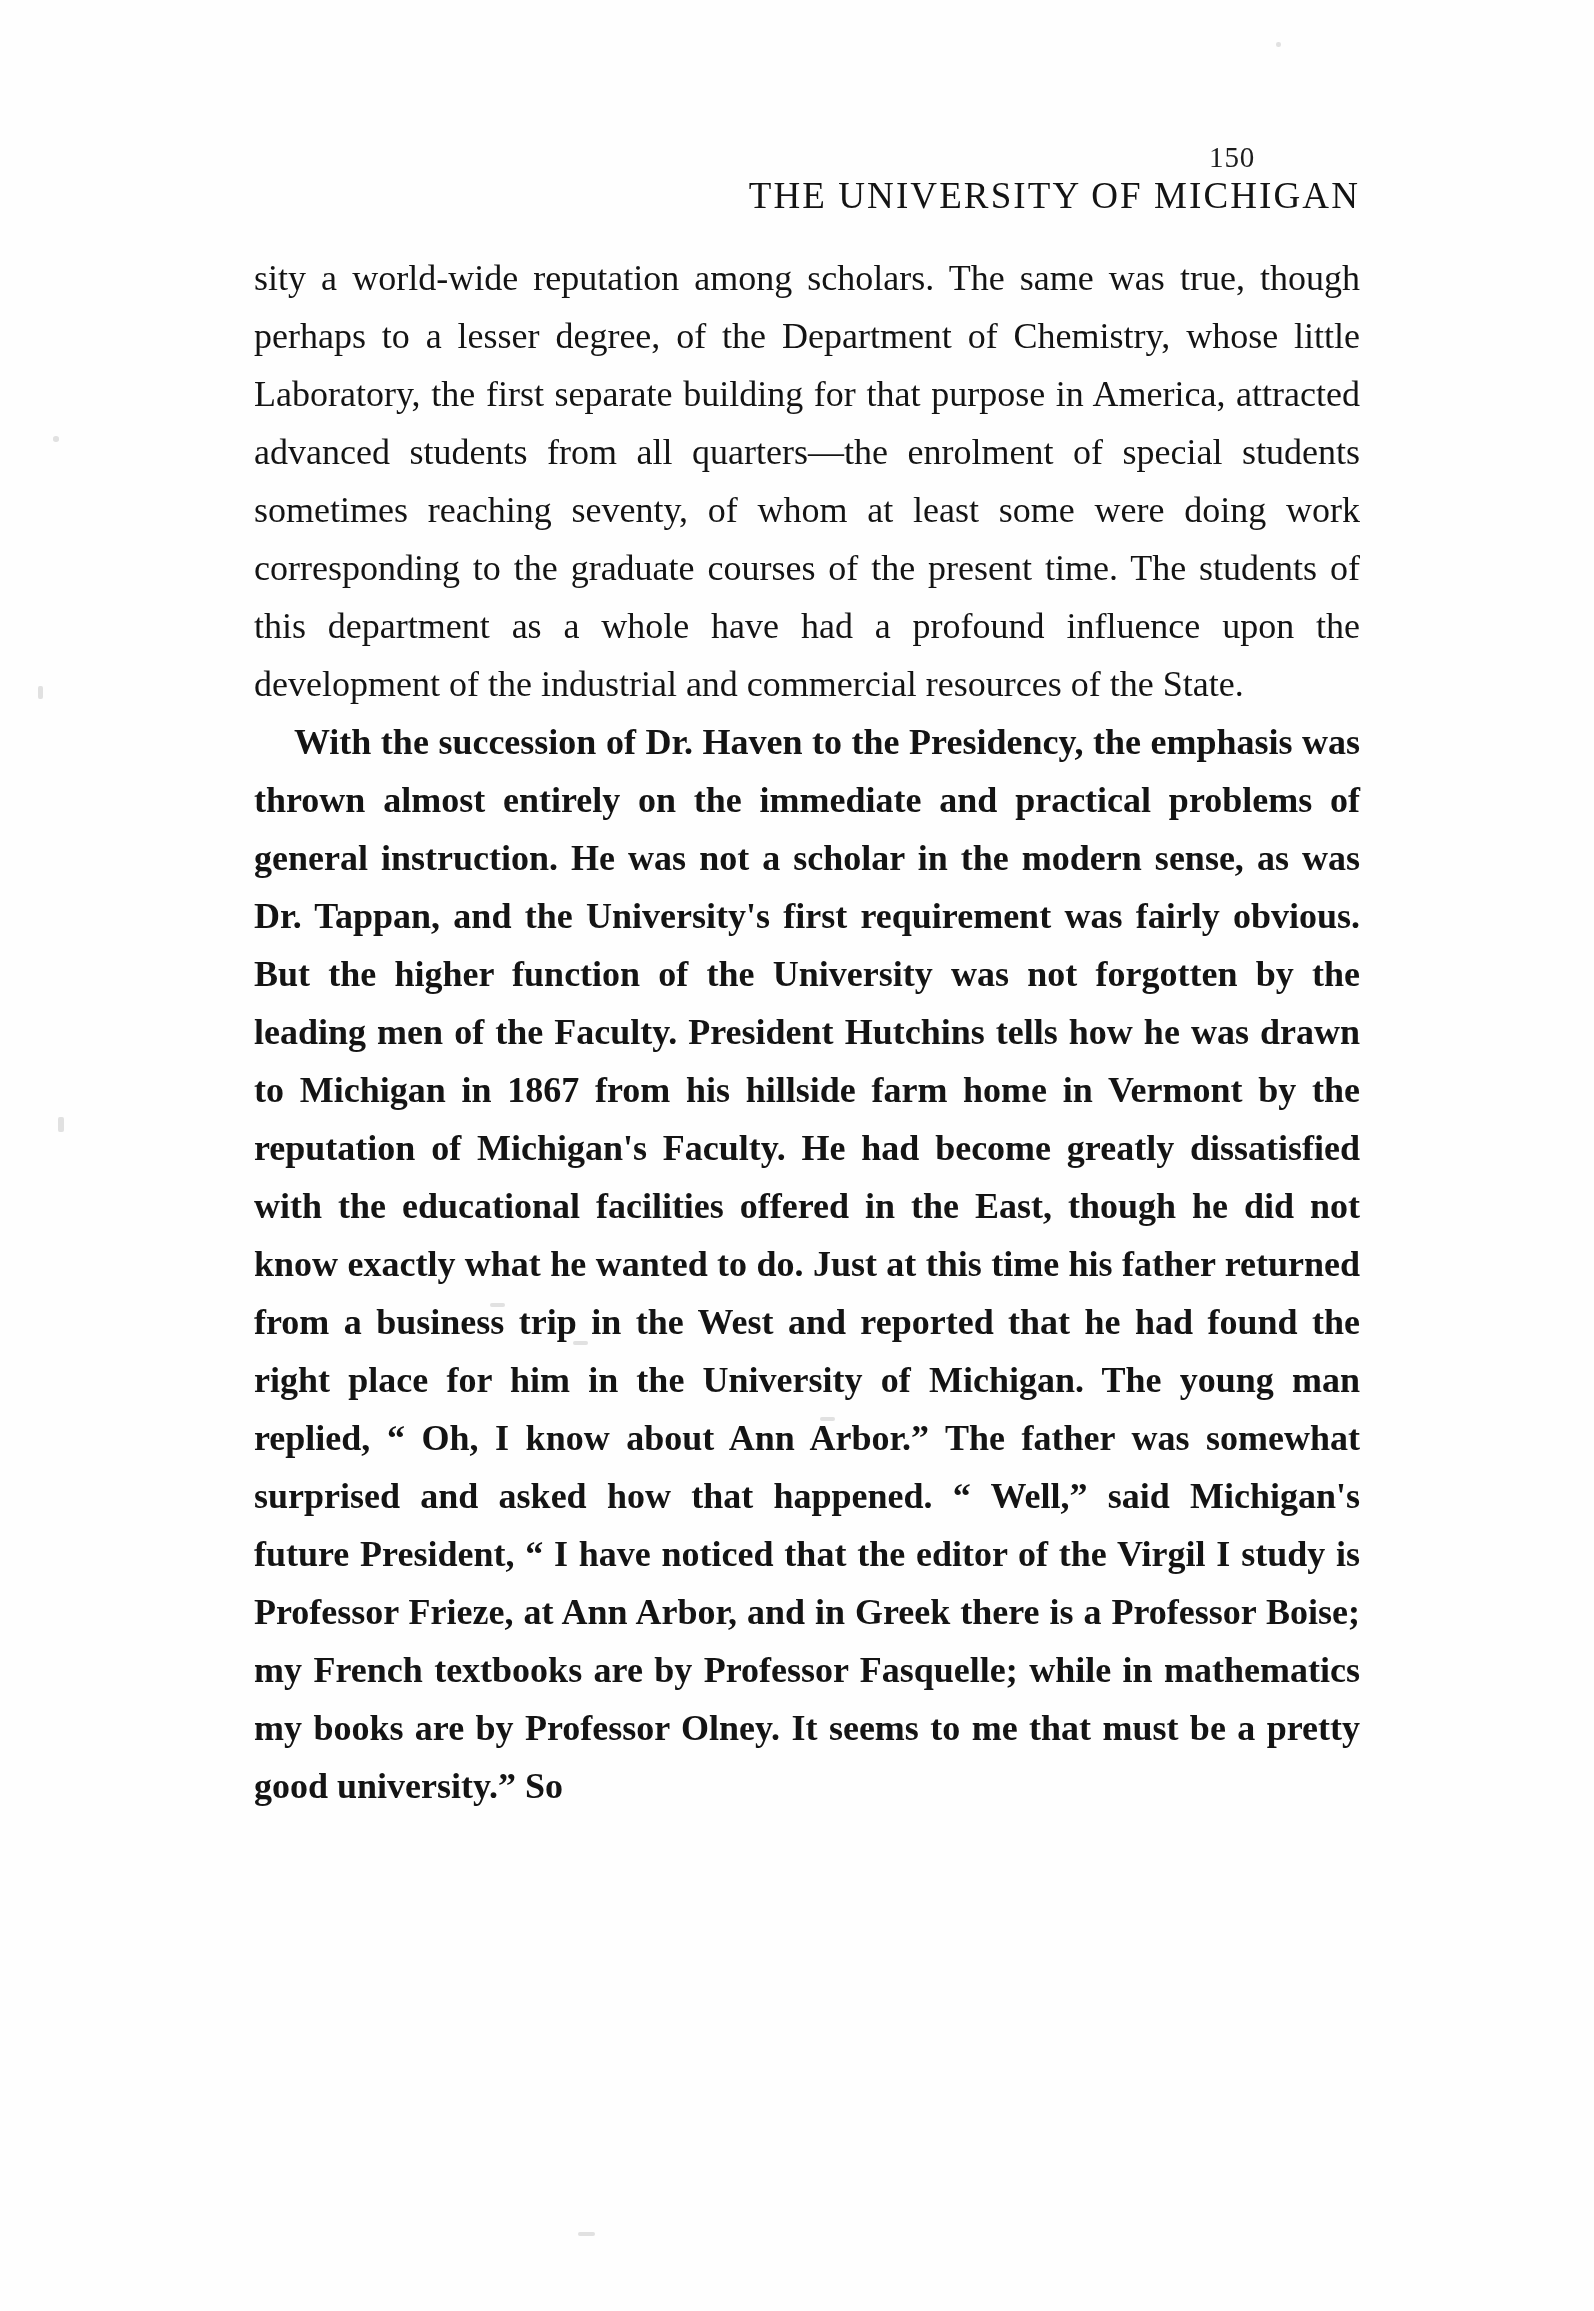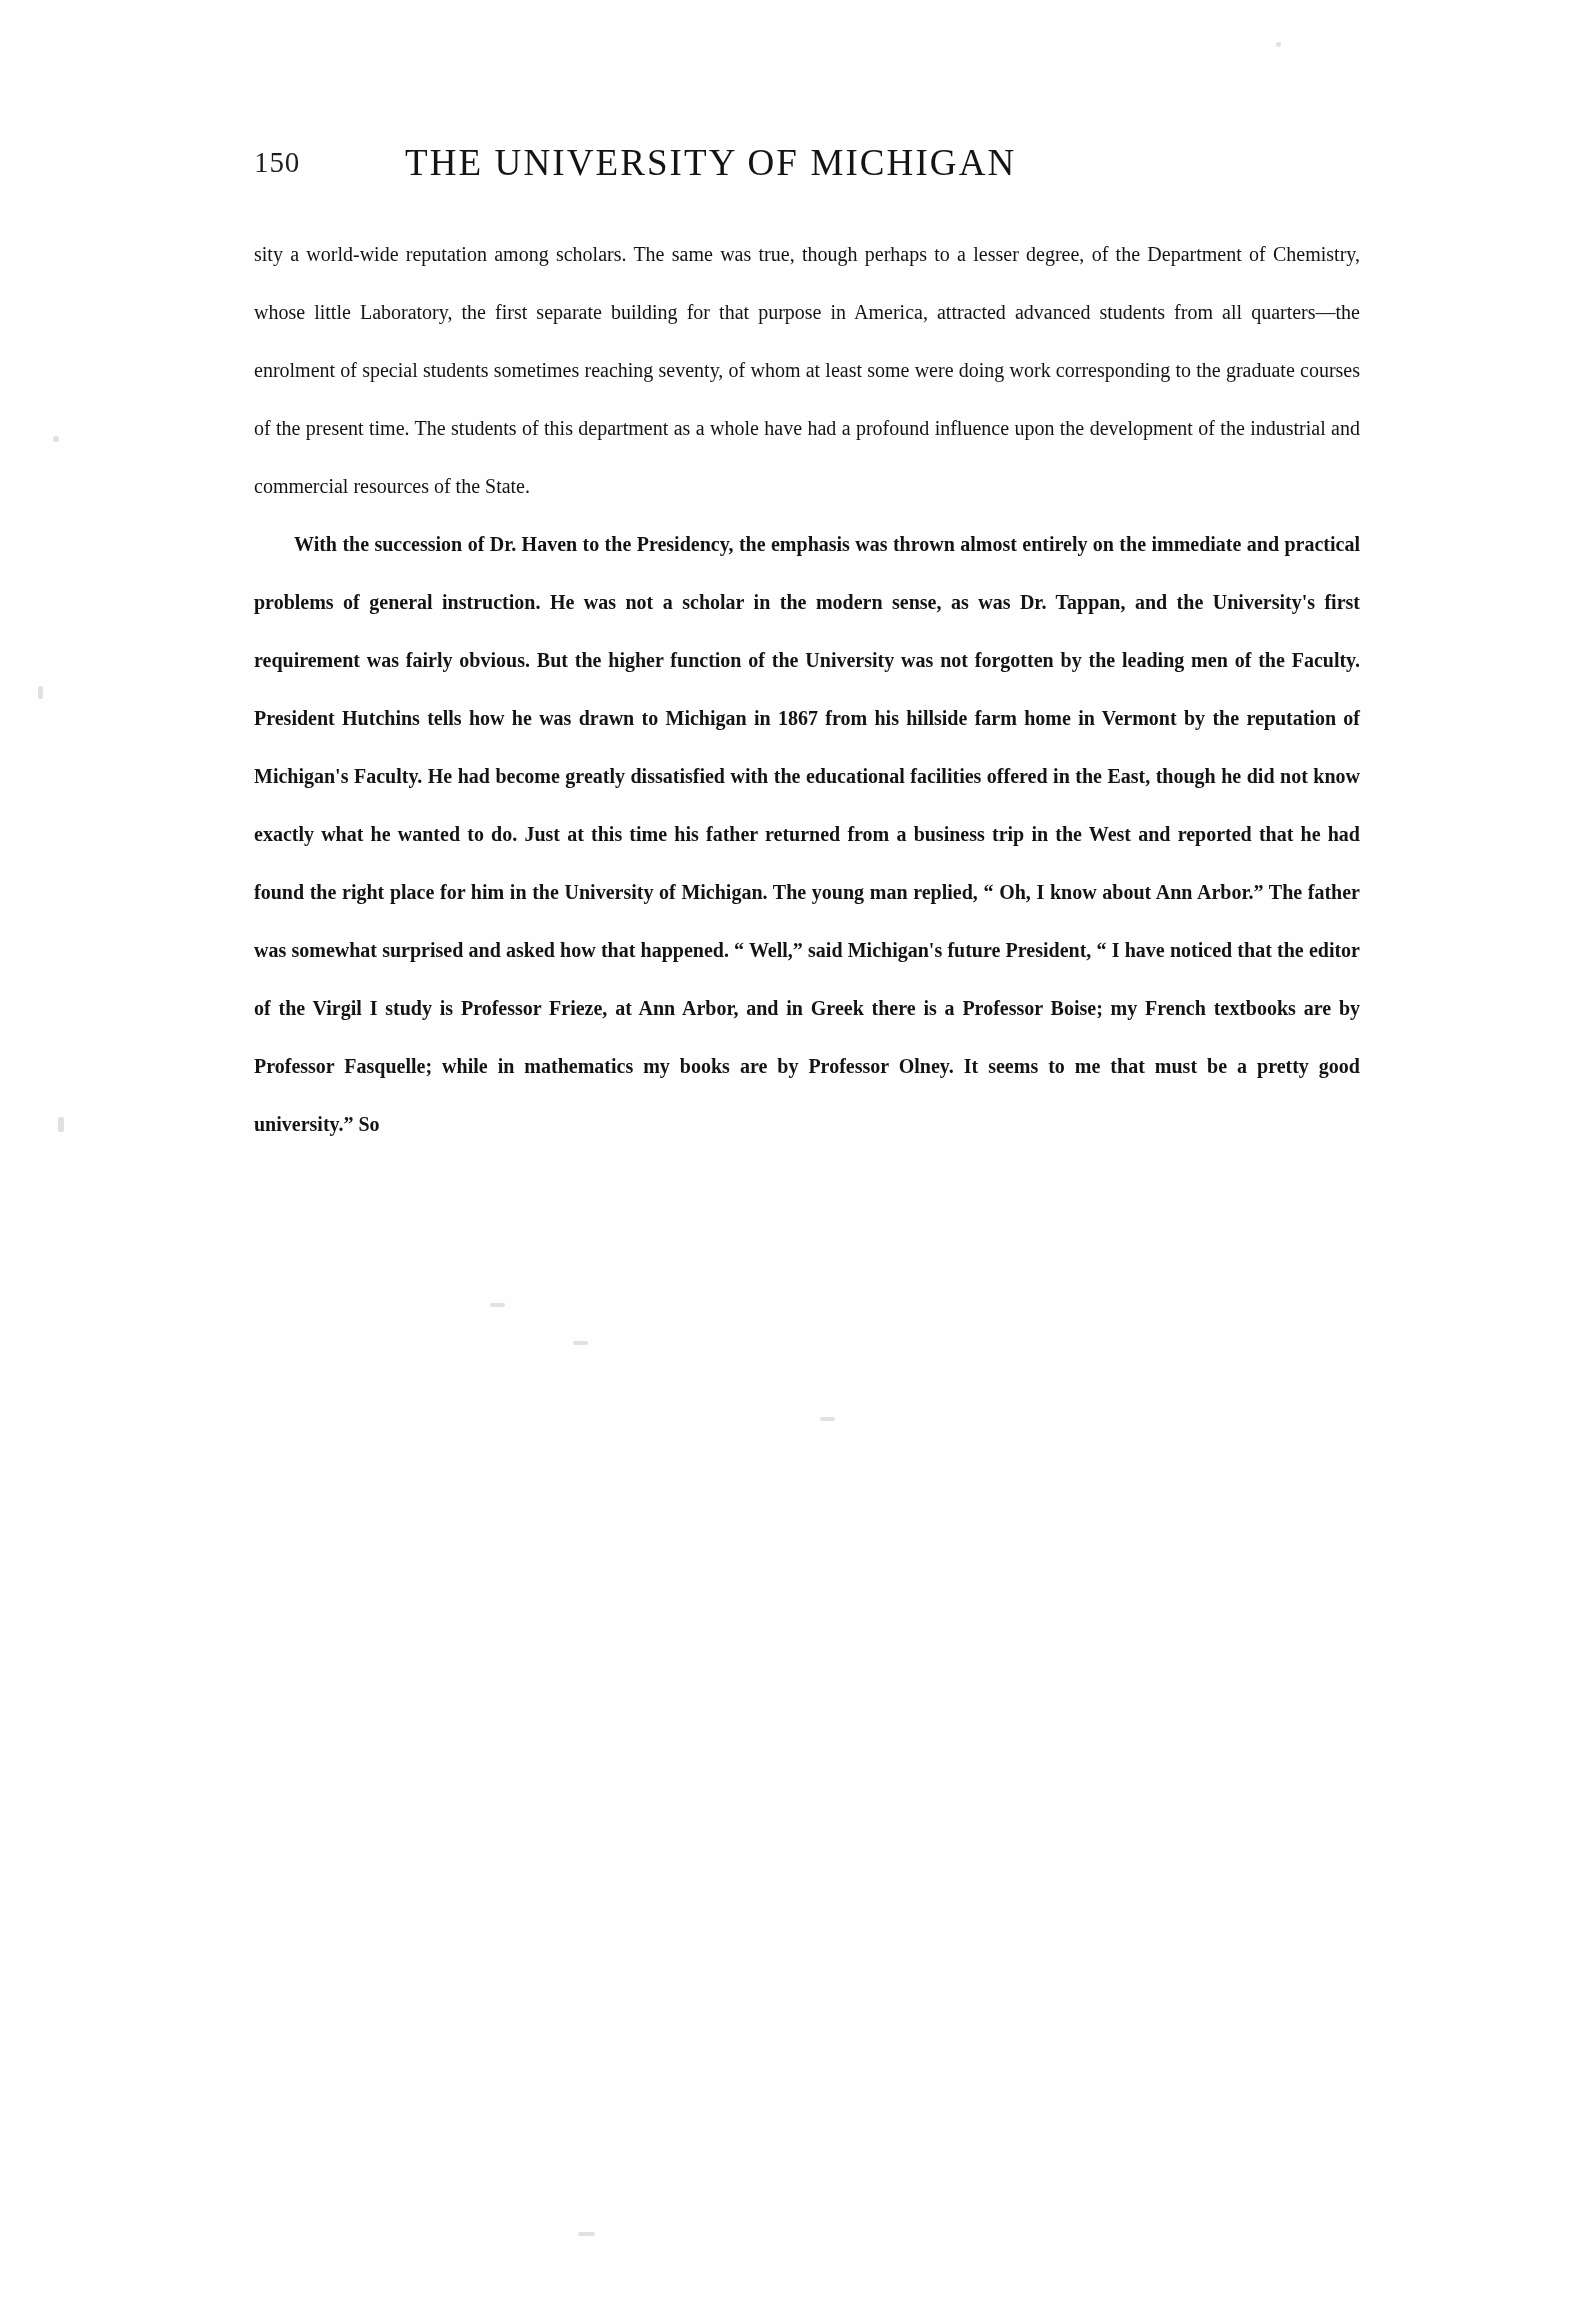--- a/index.html
+++ b/index.html
@@ -16,41 +16,42 @@
     overflow: hidden;
   }
   .content {
     position: absolute;
     left: 254px;
     top: 141px;
     width: 1106px;
   }
   .header-row {
     display: flex;
-    align-items: center;
-    margin-bottom: 41px;
+    align-items: flex-end;
+    margin-bottom: 32px;
+    flex-direction: column;
   }
   .folio {
     font-family: "Liberation Serif", serif;
     font-size: 29px;
     color: #1d1d1d;
     letter-spacing: 0.9px;
     width: 151px;
     flex: none;
   }
   .running-head {
     font-family: "Liberation Serif", serif;
     font-size: 37px;
     color: #141414;
     letter-spacing: 2.1px;
     white-space: nowrap;
   }
   .body-text p {
     font-family: "Liberation Serif", serif;
-    font-size: 20px;
+    font-size: 36px;
     line-height: 58px;
     color: #141414;
     text-align: justify;
     margin: 0;
     -webkit-hyphens: none;
     hyphens: none;
   }
   .body-text p.indent {
     text-indent: 40px;
   }

